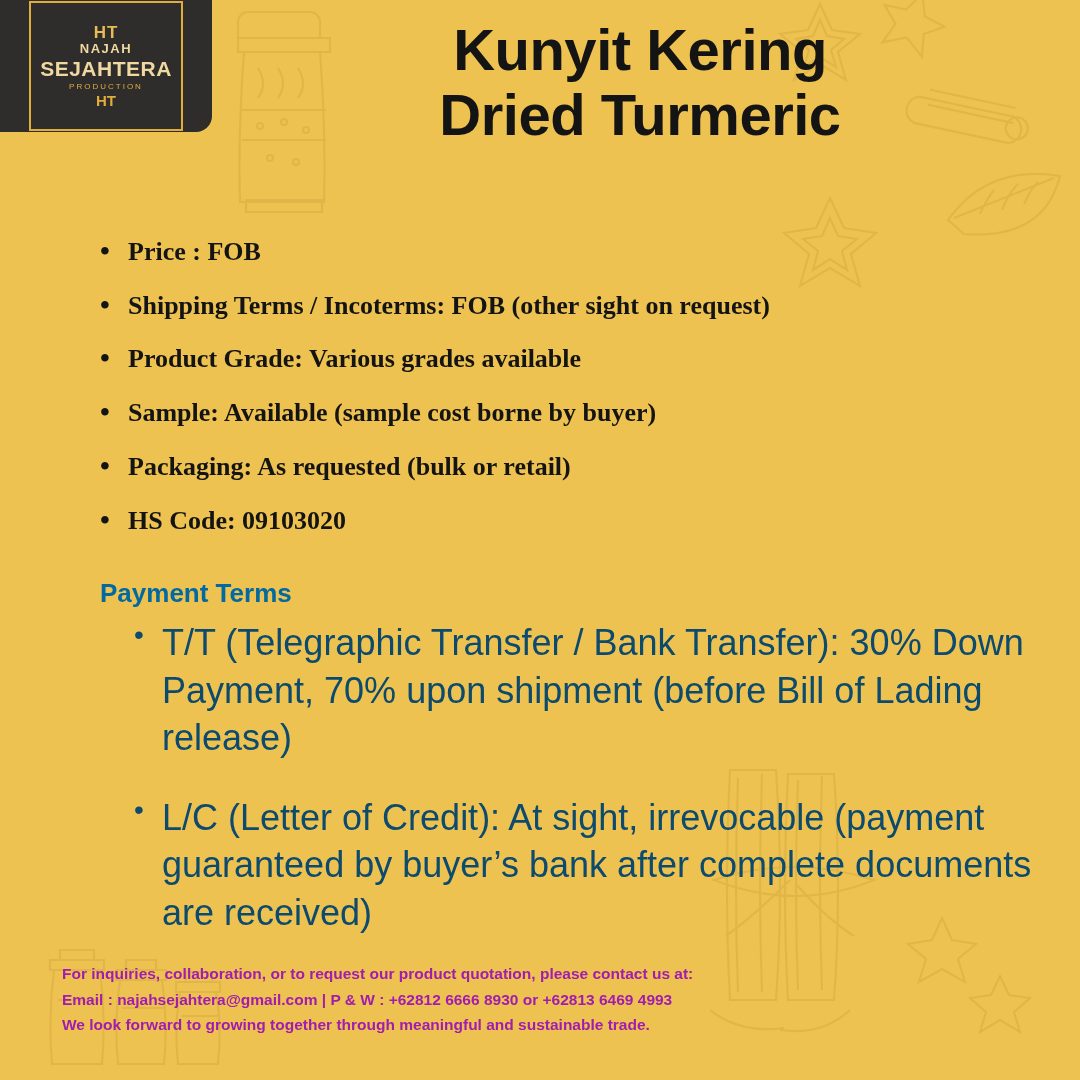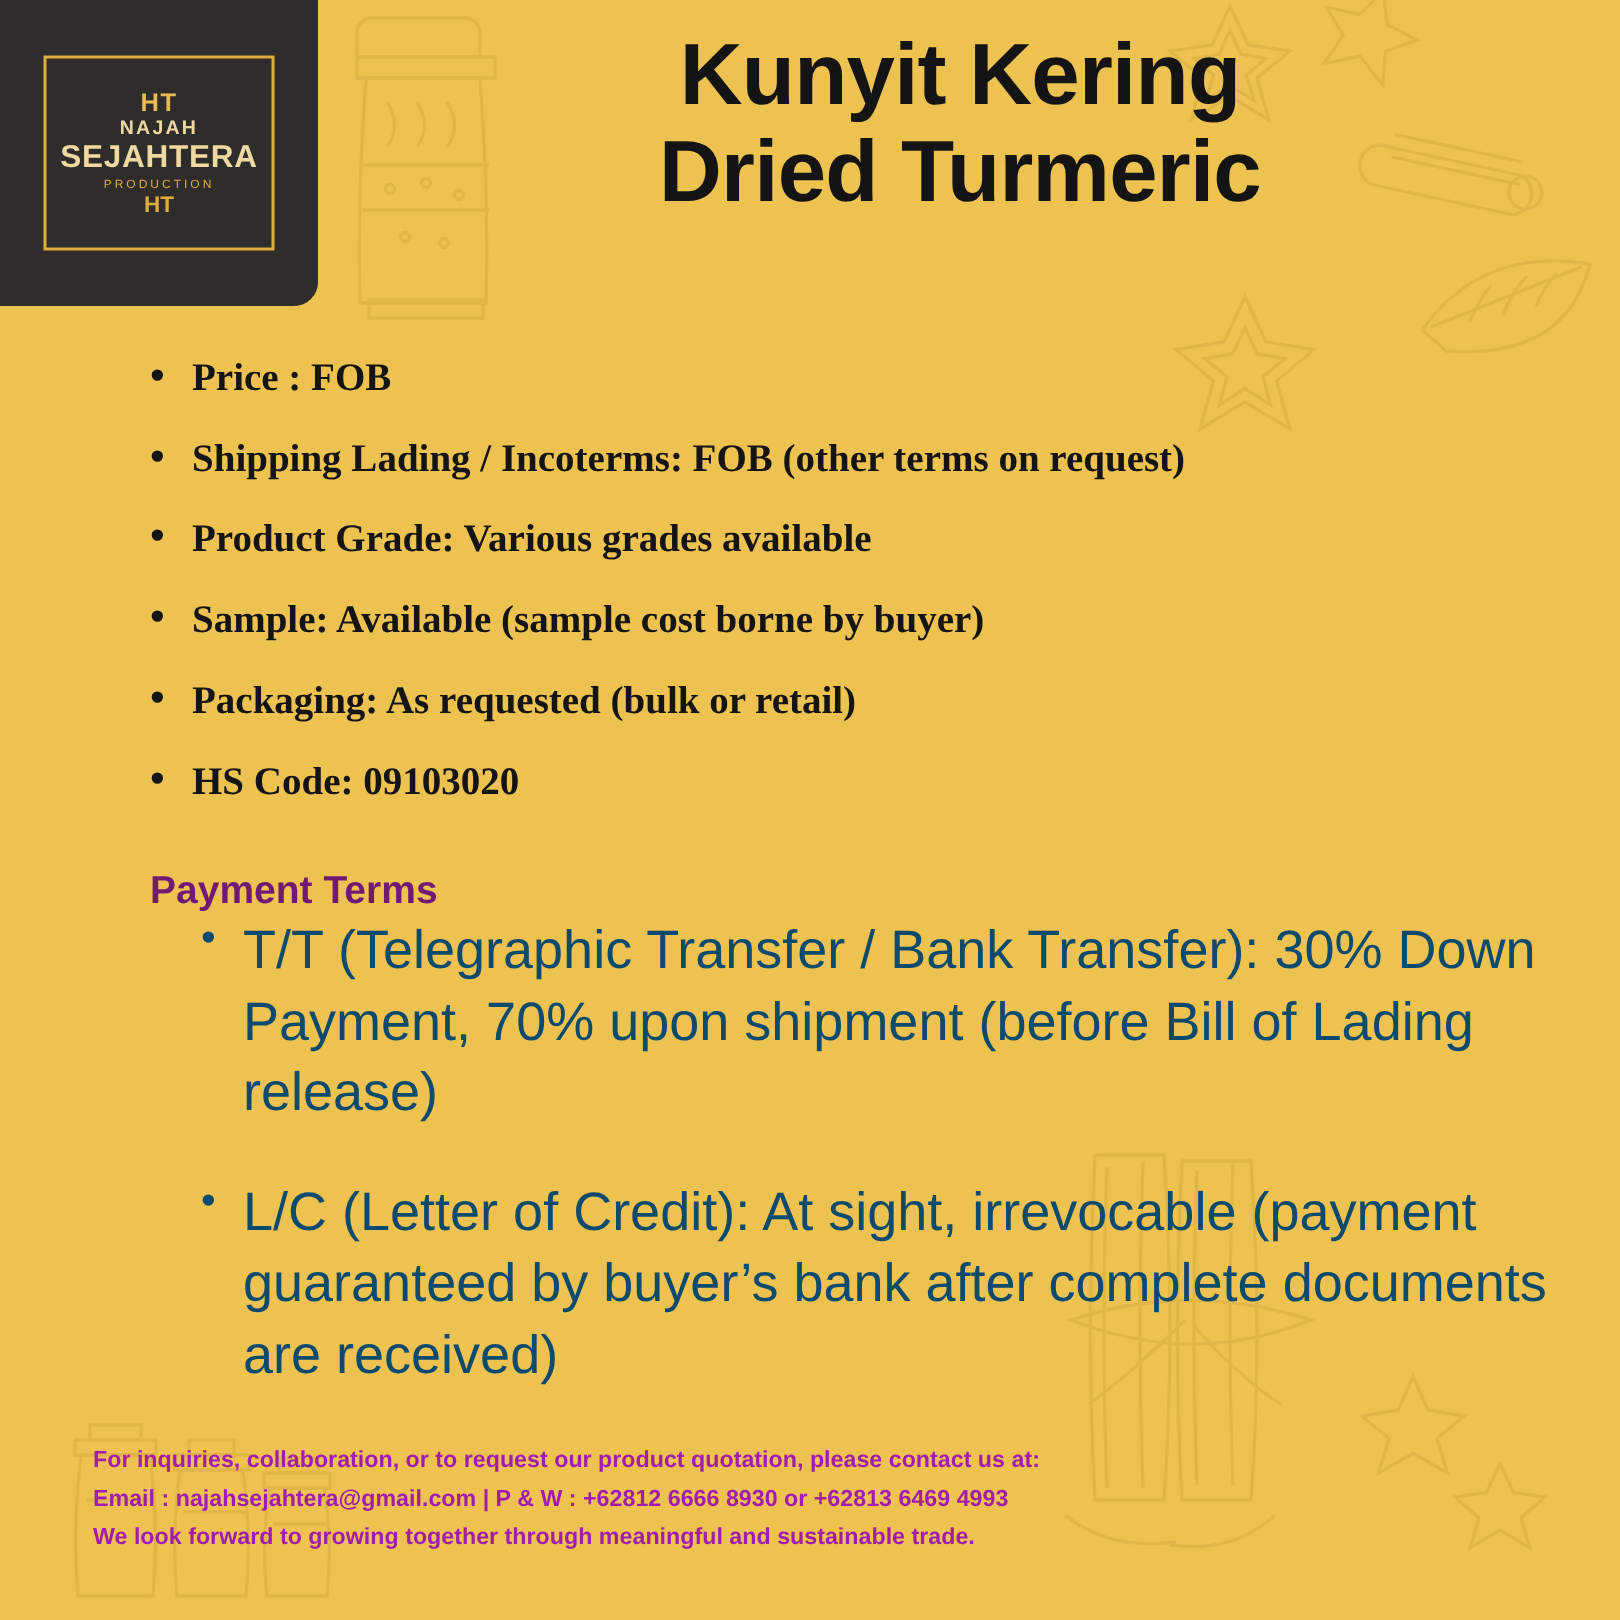--- a/index.html
+++ b/index.html
@@ -31,21 +31,21 @@
   #deco-cinnamon-bundle { right: 150px; bottom: 20px; }
   #deco-jars { left: 30px; bottom: 10px; }
   #deco-star-bottom { right: 30px; bottom: 30px; }
 
   
   .logo-box {
     position: absolute;
     left: 0;
     top: 0;
     width: 212px;
-    height: 204px;
+    height: 132px;
     background: #2f2d2b;
     border-bottom-right-radius: 16px;
     display: flex;
     align-items: center;
     justify-content: center;
   }
   .logo-inner {
     width: 150px;
     height: 126px;
     border: 2px solid #e0ad3d;
@@ -136,22 +136,23 @@
     left: 14px;
     top: -2px;
     font-size: 28px;
     line-height: 1.2;
   }
 
   .payment-heading {
     font-size: 26px;
     font-weight: bold;
     margin-top: 42px;
+    margin-bottom: 10px;
     padding-left: 14px;
-    color: #701a75;
+    color: #0369a1;
   }
   ul.payment-list {
     list-style: none;
     margin: 0;
     padding: 0 0 0 48px;
     width: 900px;
   }
   ul.payment-list > li {
     position: relative;
     padding-left: 28px;
@@ -285,21 +286,21 @@
 </div>
 
 <div class="title-block">
   <div class="title-line">Kunyit Kering</div>
   <div class="title-line">Dried Turmeric</div>
 </div>
 
 <div class="content">
   <ul class="spec-list">
     <li>Price : FOB</li>
-    <li>Shipping Lading / Incoterms: FOB (other terms on request)</li>
+    <li>Shipping Terms / Incoterms: FOB (other sight on request)</li>
     <li>Product Grade: Various grades available</li>
     <li>Sample: Available (sample cost borne by buyer)</li>
     <li>Packaging: As requested (bulk or retail)</li>
     <li>HS Code: 09103020</li>
   </ul>
 
   <div class="payment-heading">Payment Terms</div>
   <ul class="payment-list">
     <li>T/T (Telegraphic Transfer / Bank Transfer): 30% Down Payment, 70% upon shipment (before Bill of Lading release)</li>
     <li>L/C (Letter of Credit): At sight, irrevocable (payment guaranteed by buyer’s bank after complete documents are received)</li>

